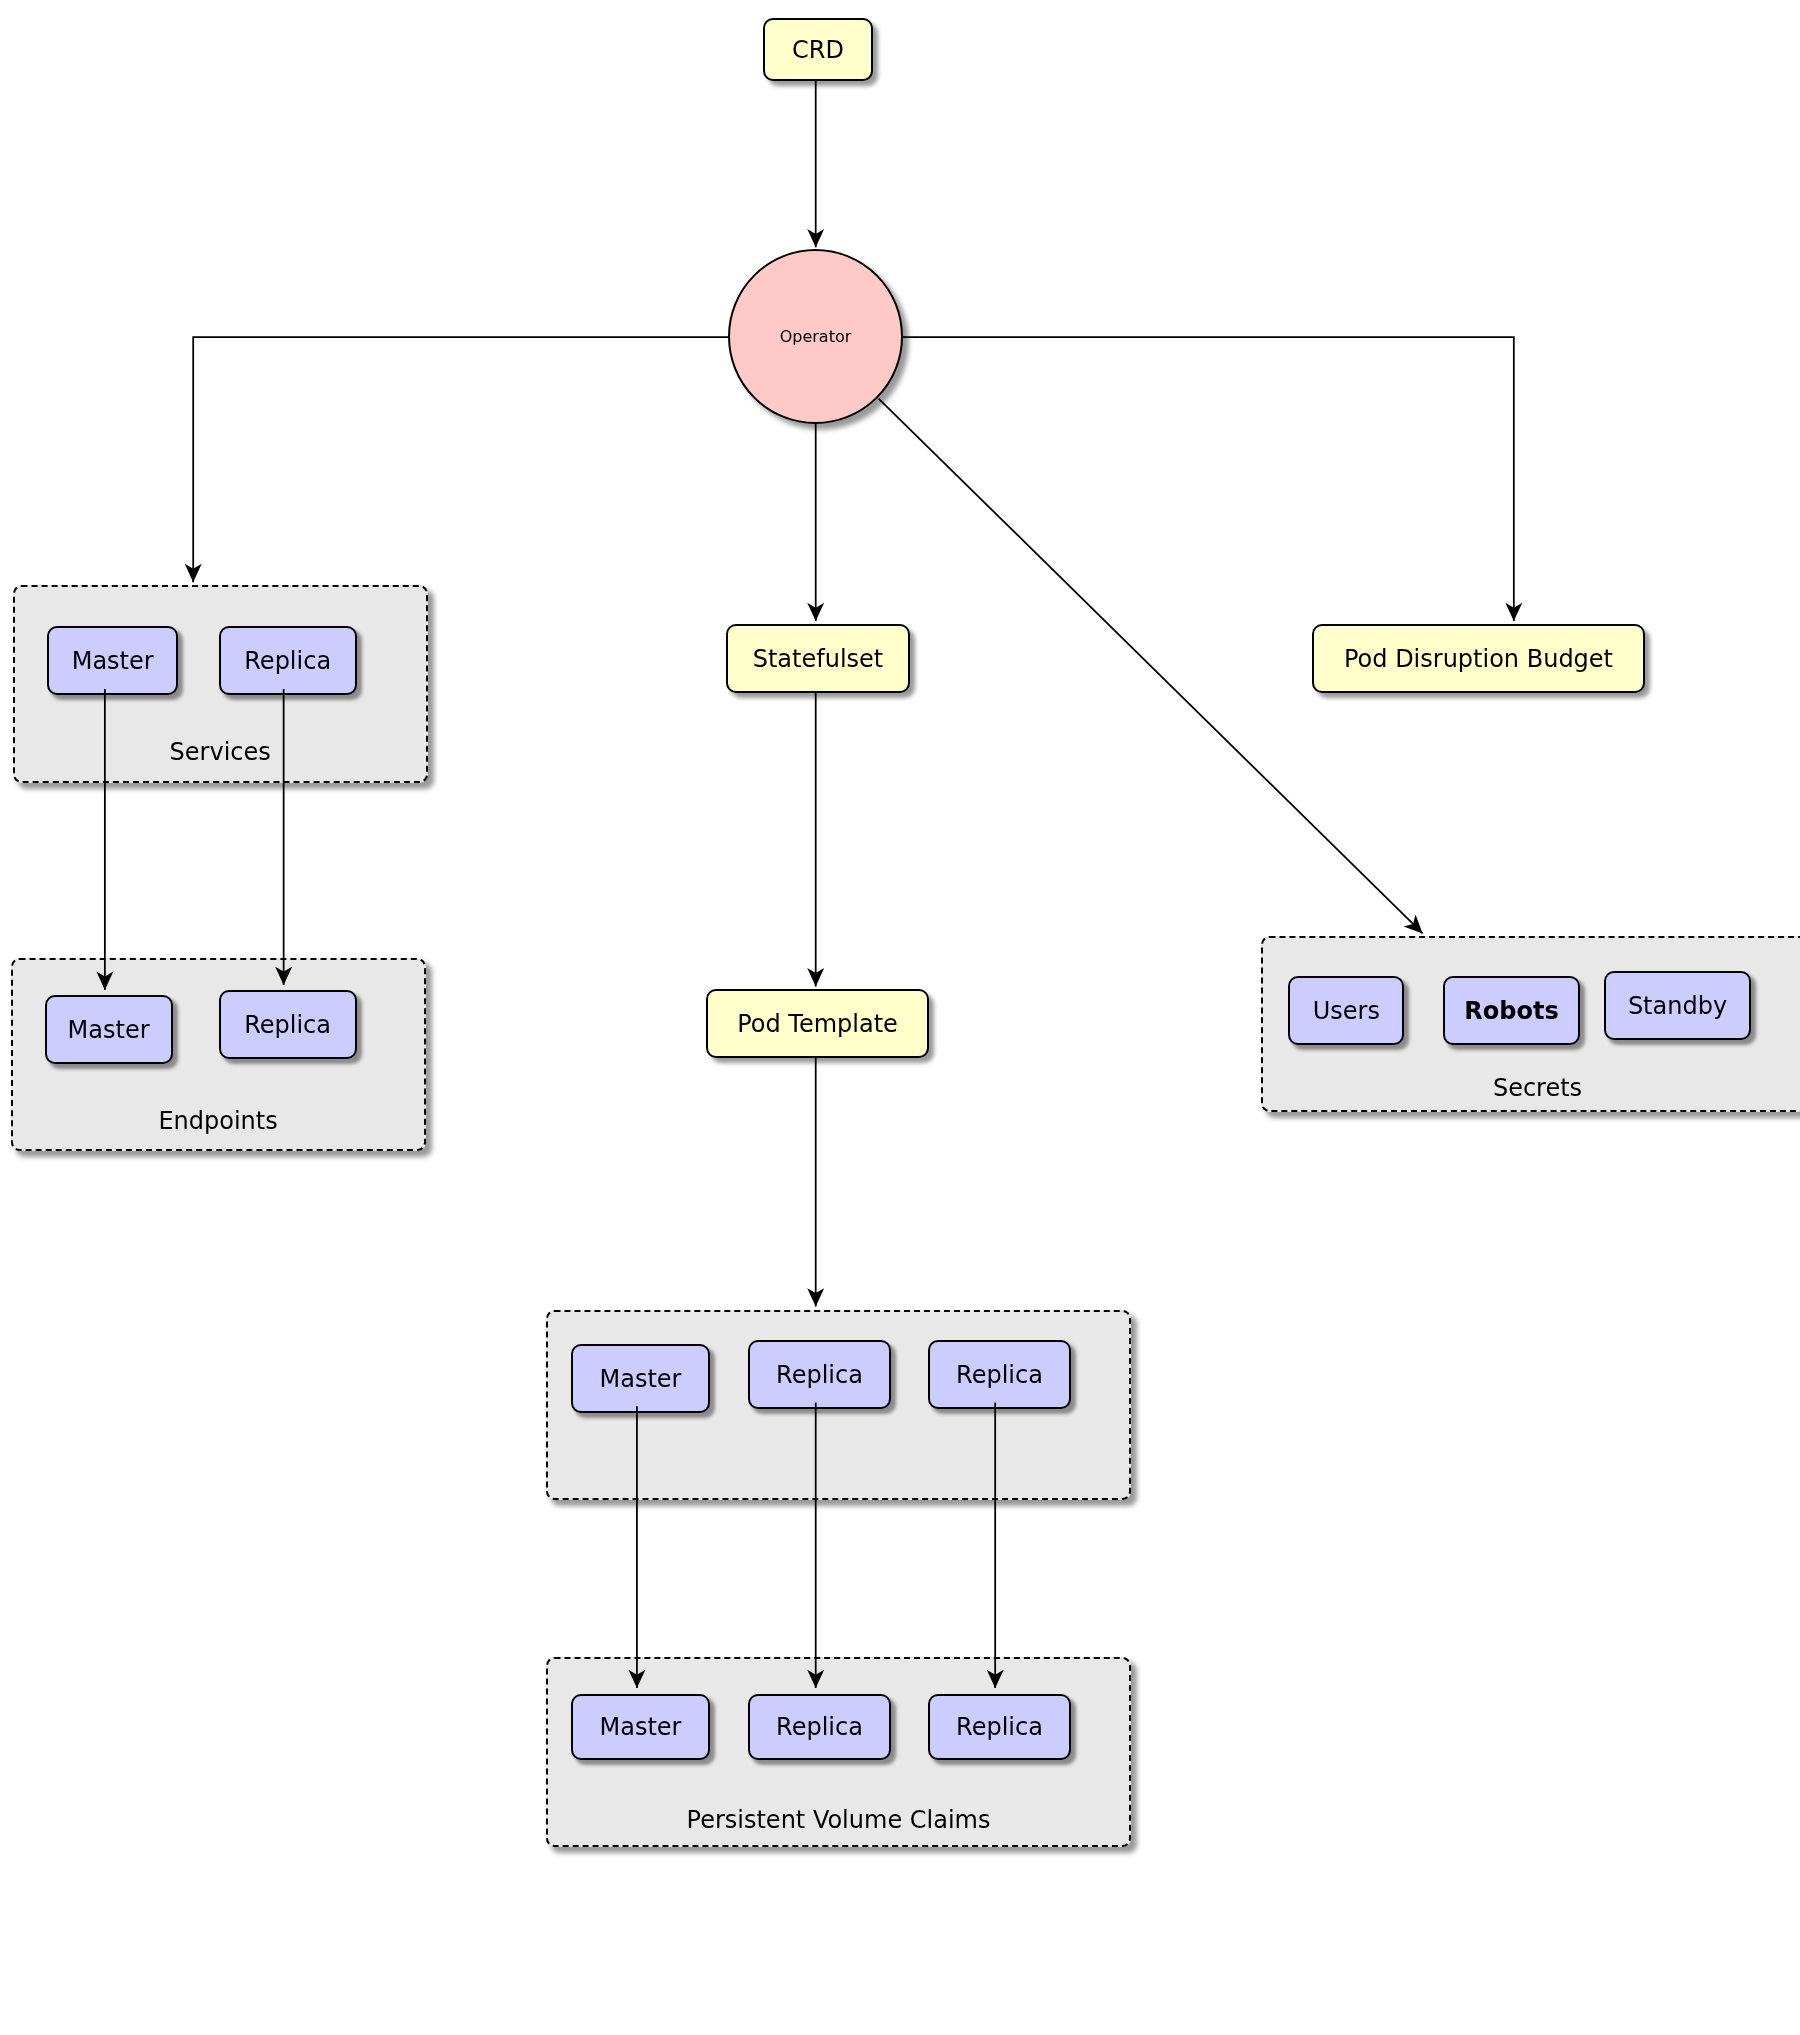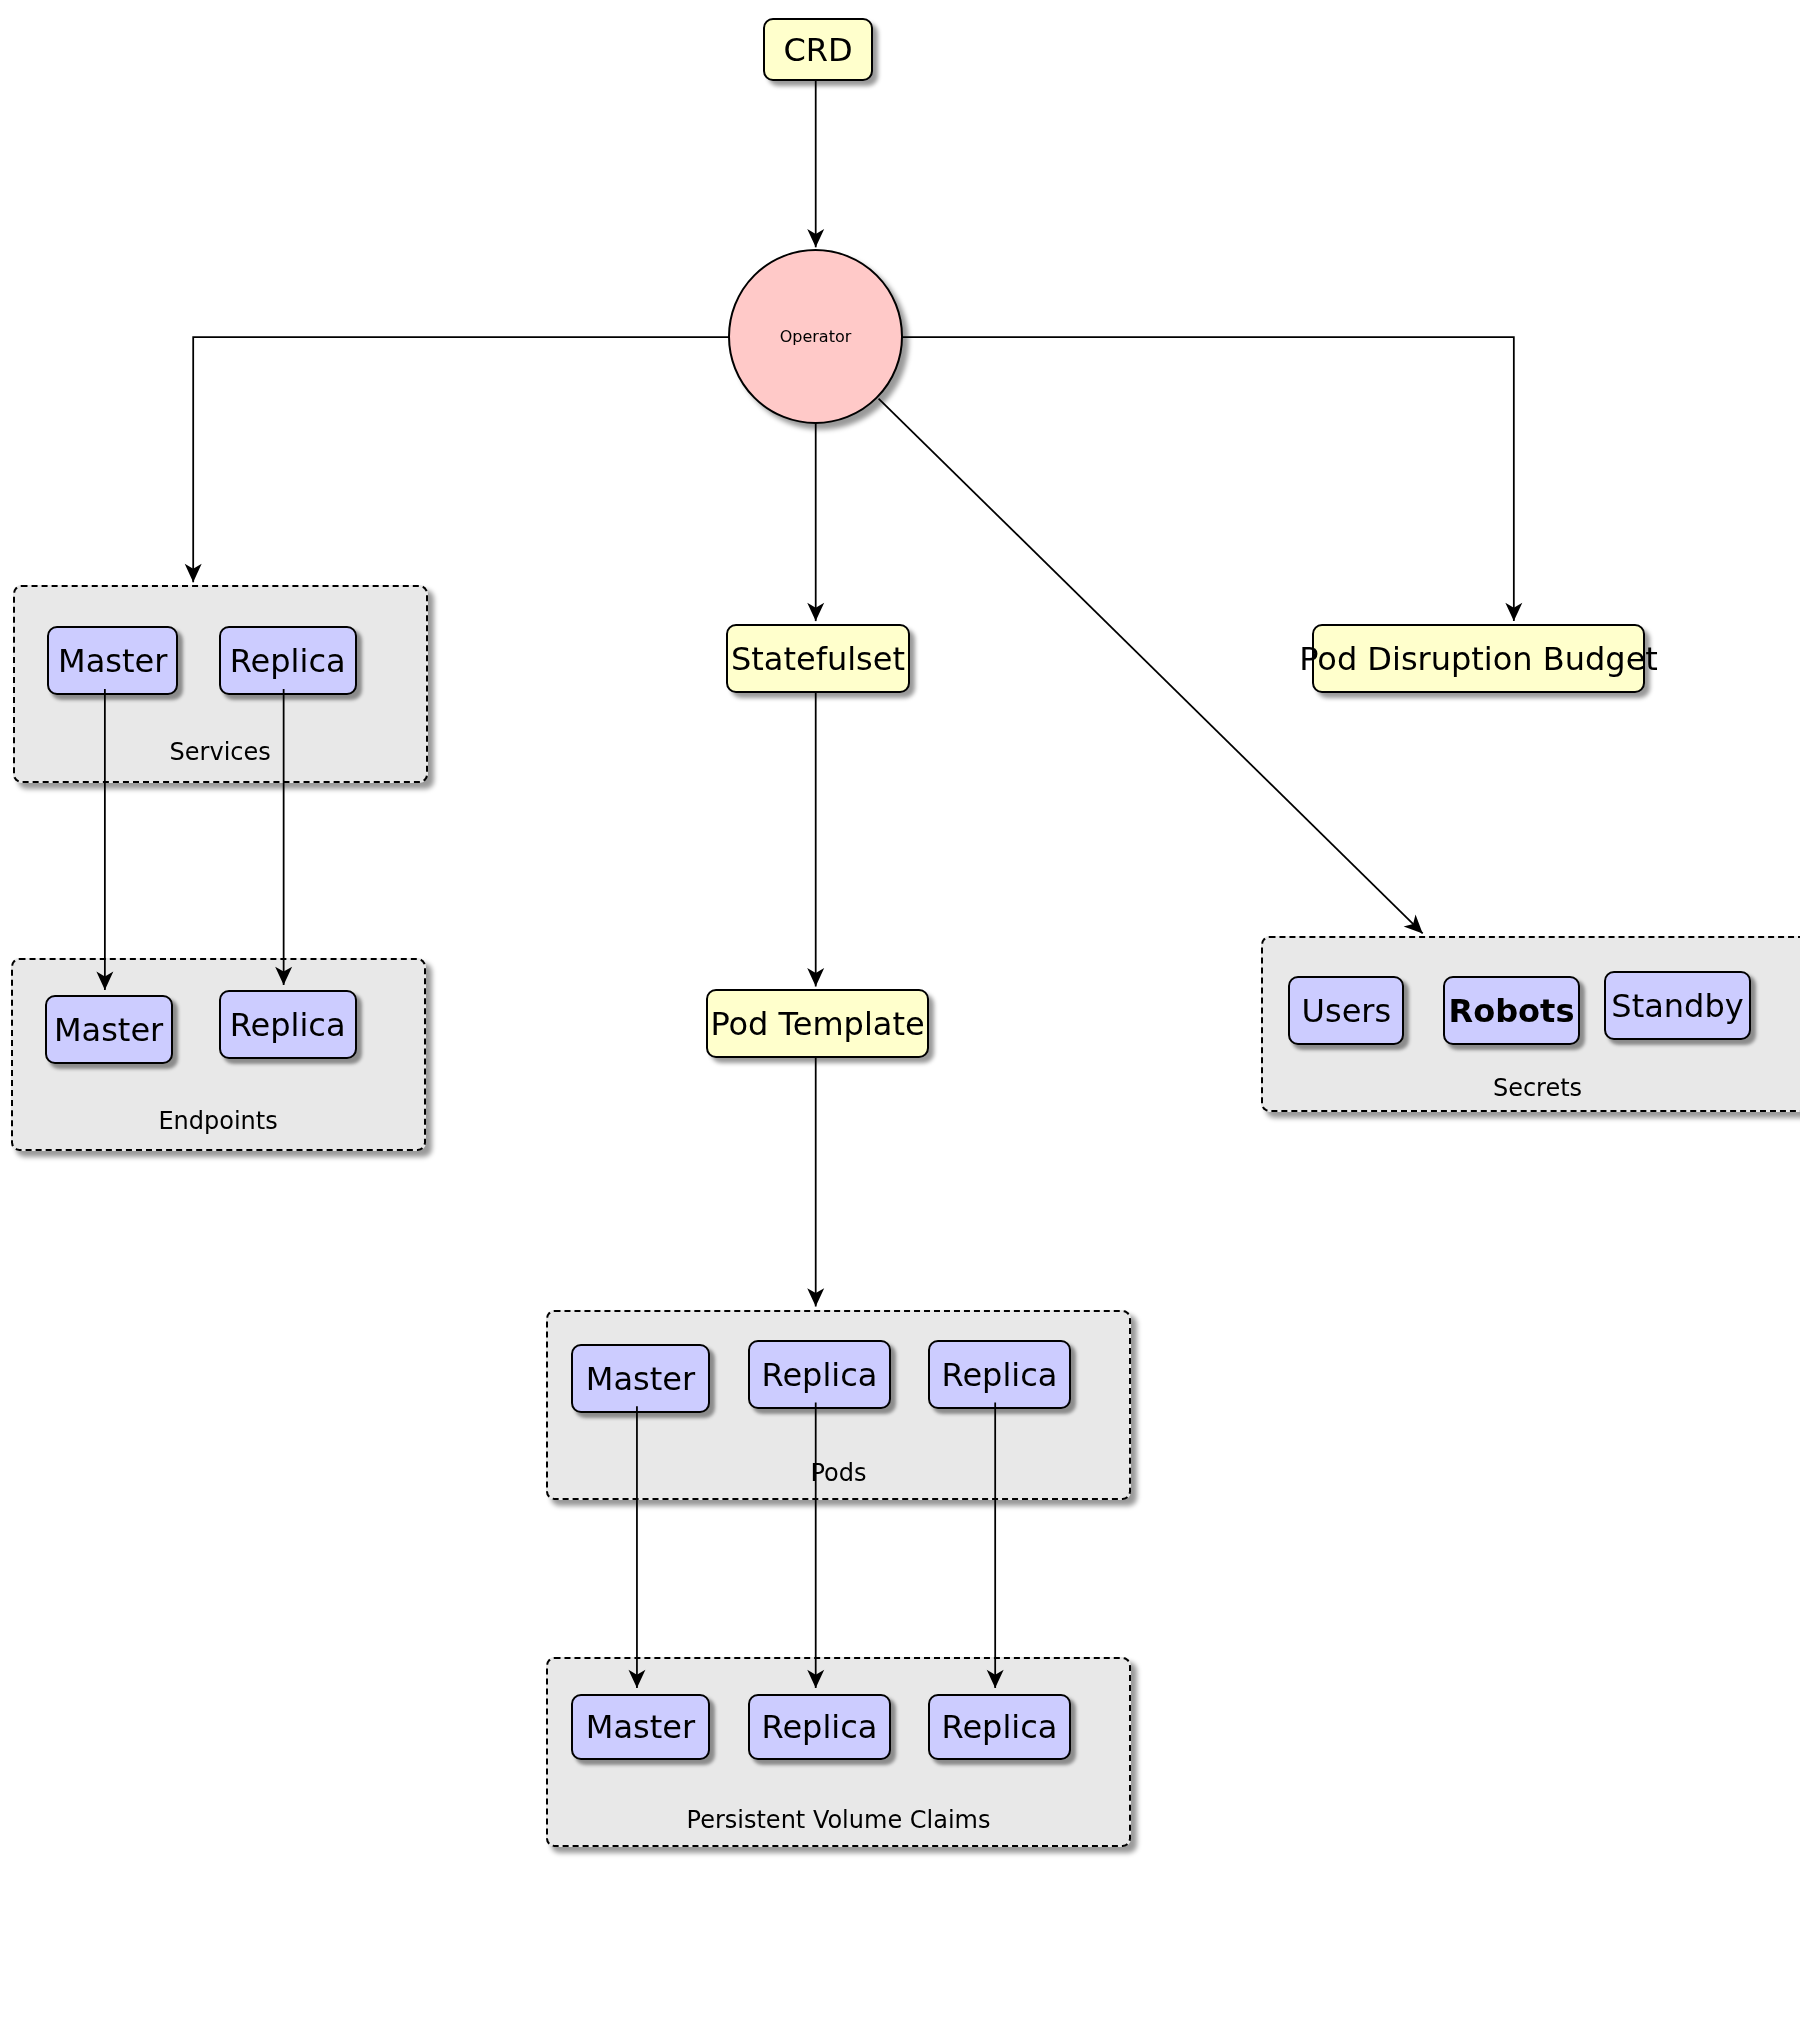--- a/index.html
+++ b/index.html
@@ -3,21 +3,21 @@
 <meta charset="utf-8">
 <style>
   html, body { margin:0; padding:0; background:#ffffff; }
   .canvas {
     position:relative; width:1801px; height:2035px;
     font-family:"DejaVu Sans","Liberation Sans",sans-serif;
     color:#000; overflow:hidden; background:#ffffff;
   }
   .node {
     position:absolute; display:flex; align-items:center; justify-content:center;
-    border:2.1px solid #000; border-radius:10px; font-size:32px;
+    border:2.1px solid #000; border-radius:10px; font-size:24px;
     box-shadow:5px 5px 4.2px rgba(0,0,0,0.40); z-index:3; text-align:center;
     white-space:nowrap;
   }
   .yellow { background:#FFFFCC; }
   .purple { background:#CCCCFF; }
   .circle {
     position:absolute; border-radius:50%; border:2.1px solid #000; background:#FFC9C8;
     display:flex; align-items:center; justify-content:center; font-size:16px;
     box-shadow:5.7px 5.7px 5.7px rgba(0,0,0,0.40); z-index:3;
   }
@@ -124,21 +124,20 @@
     <div class="node purple" id="sec-users">Users</div>
     <div class="node purple" id="sec-robots">Robots</div>
     <div class="node purple" id="sec-standby">Standby</div>
     <div class="group-label">Secrets</div>
   </div>
 
   <div class="group" id="group-pods">
     <div class="node purple" id="pods-master">Master</div>
     <div class="node purple" id="pods-replica1">Replica</div>
     <div class="node purple" id="pods-replica2">Replica</div>
-    <div class="group-label">Pods</div>
   </div>
 
   <div class="group" id="group-pvc">
     <div class="node purple" id="pvc-master">Master</div>
     <div class="node purple" id="pvc-replica1">Replica</div>
     <div class="node purple" id="pvc-replica2">Replica</div>
     <div class="group-label">Persistent Volume Claims</div>
   </div>
 
 </div>

